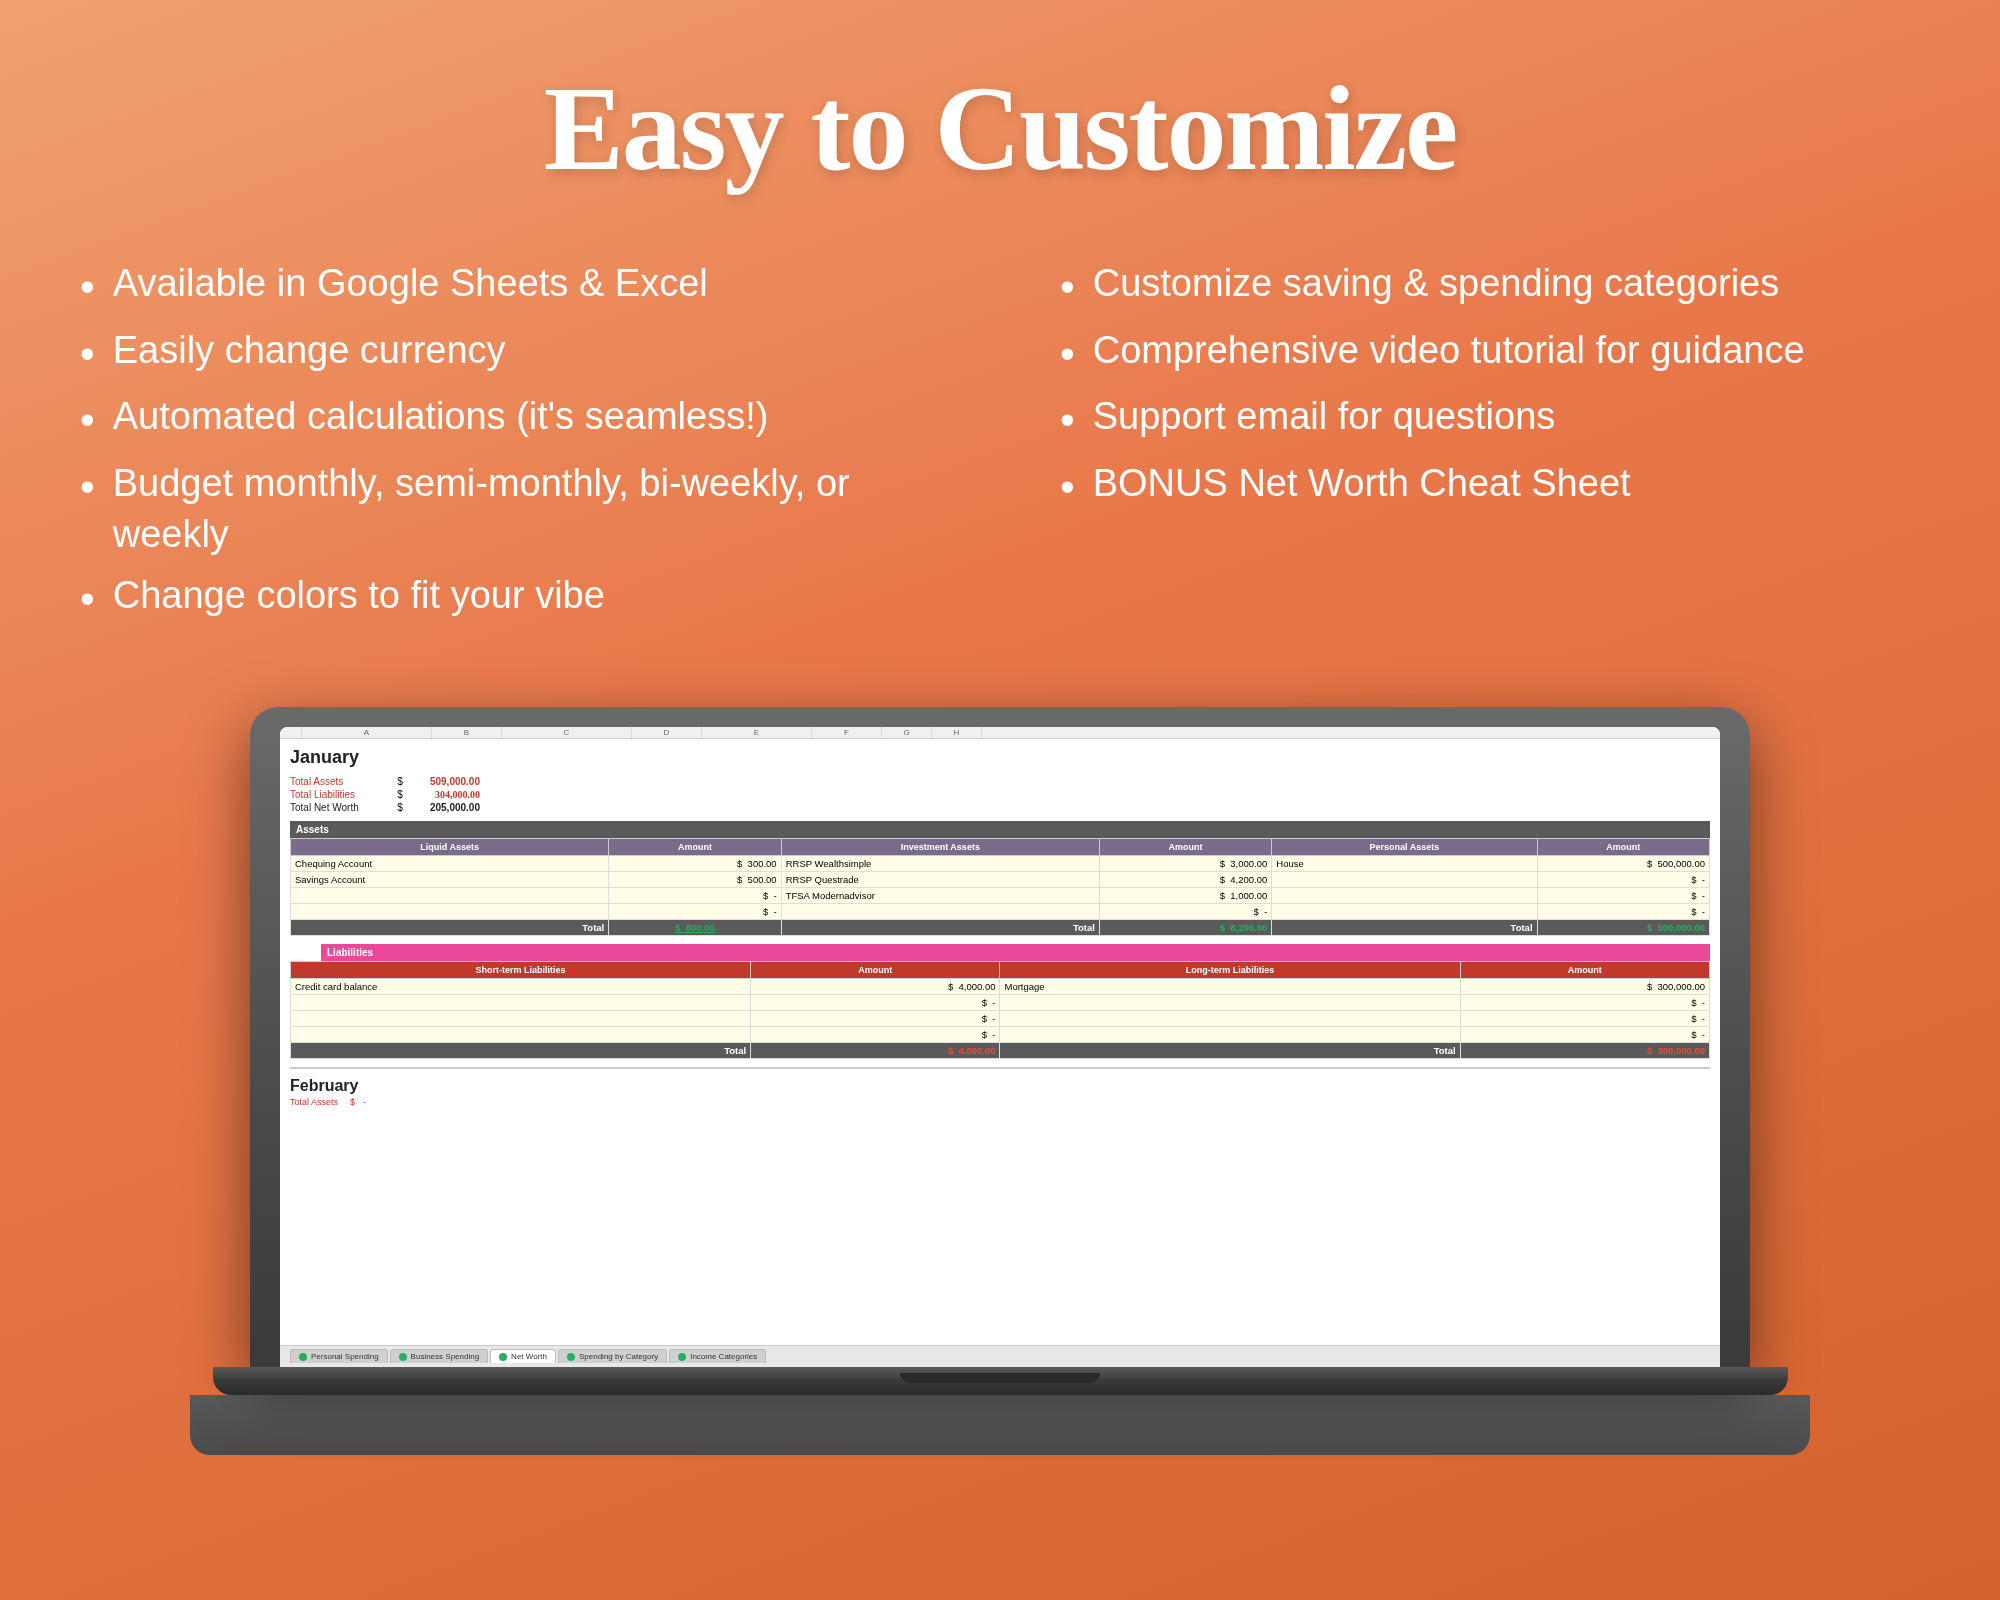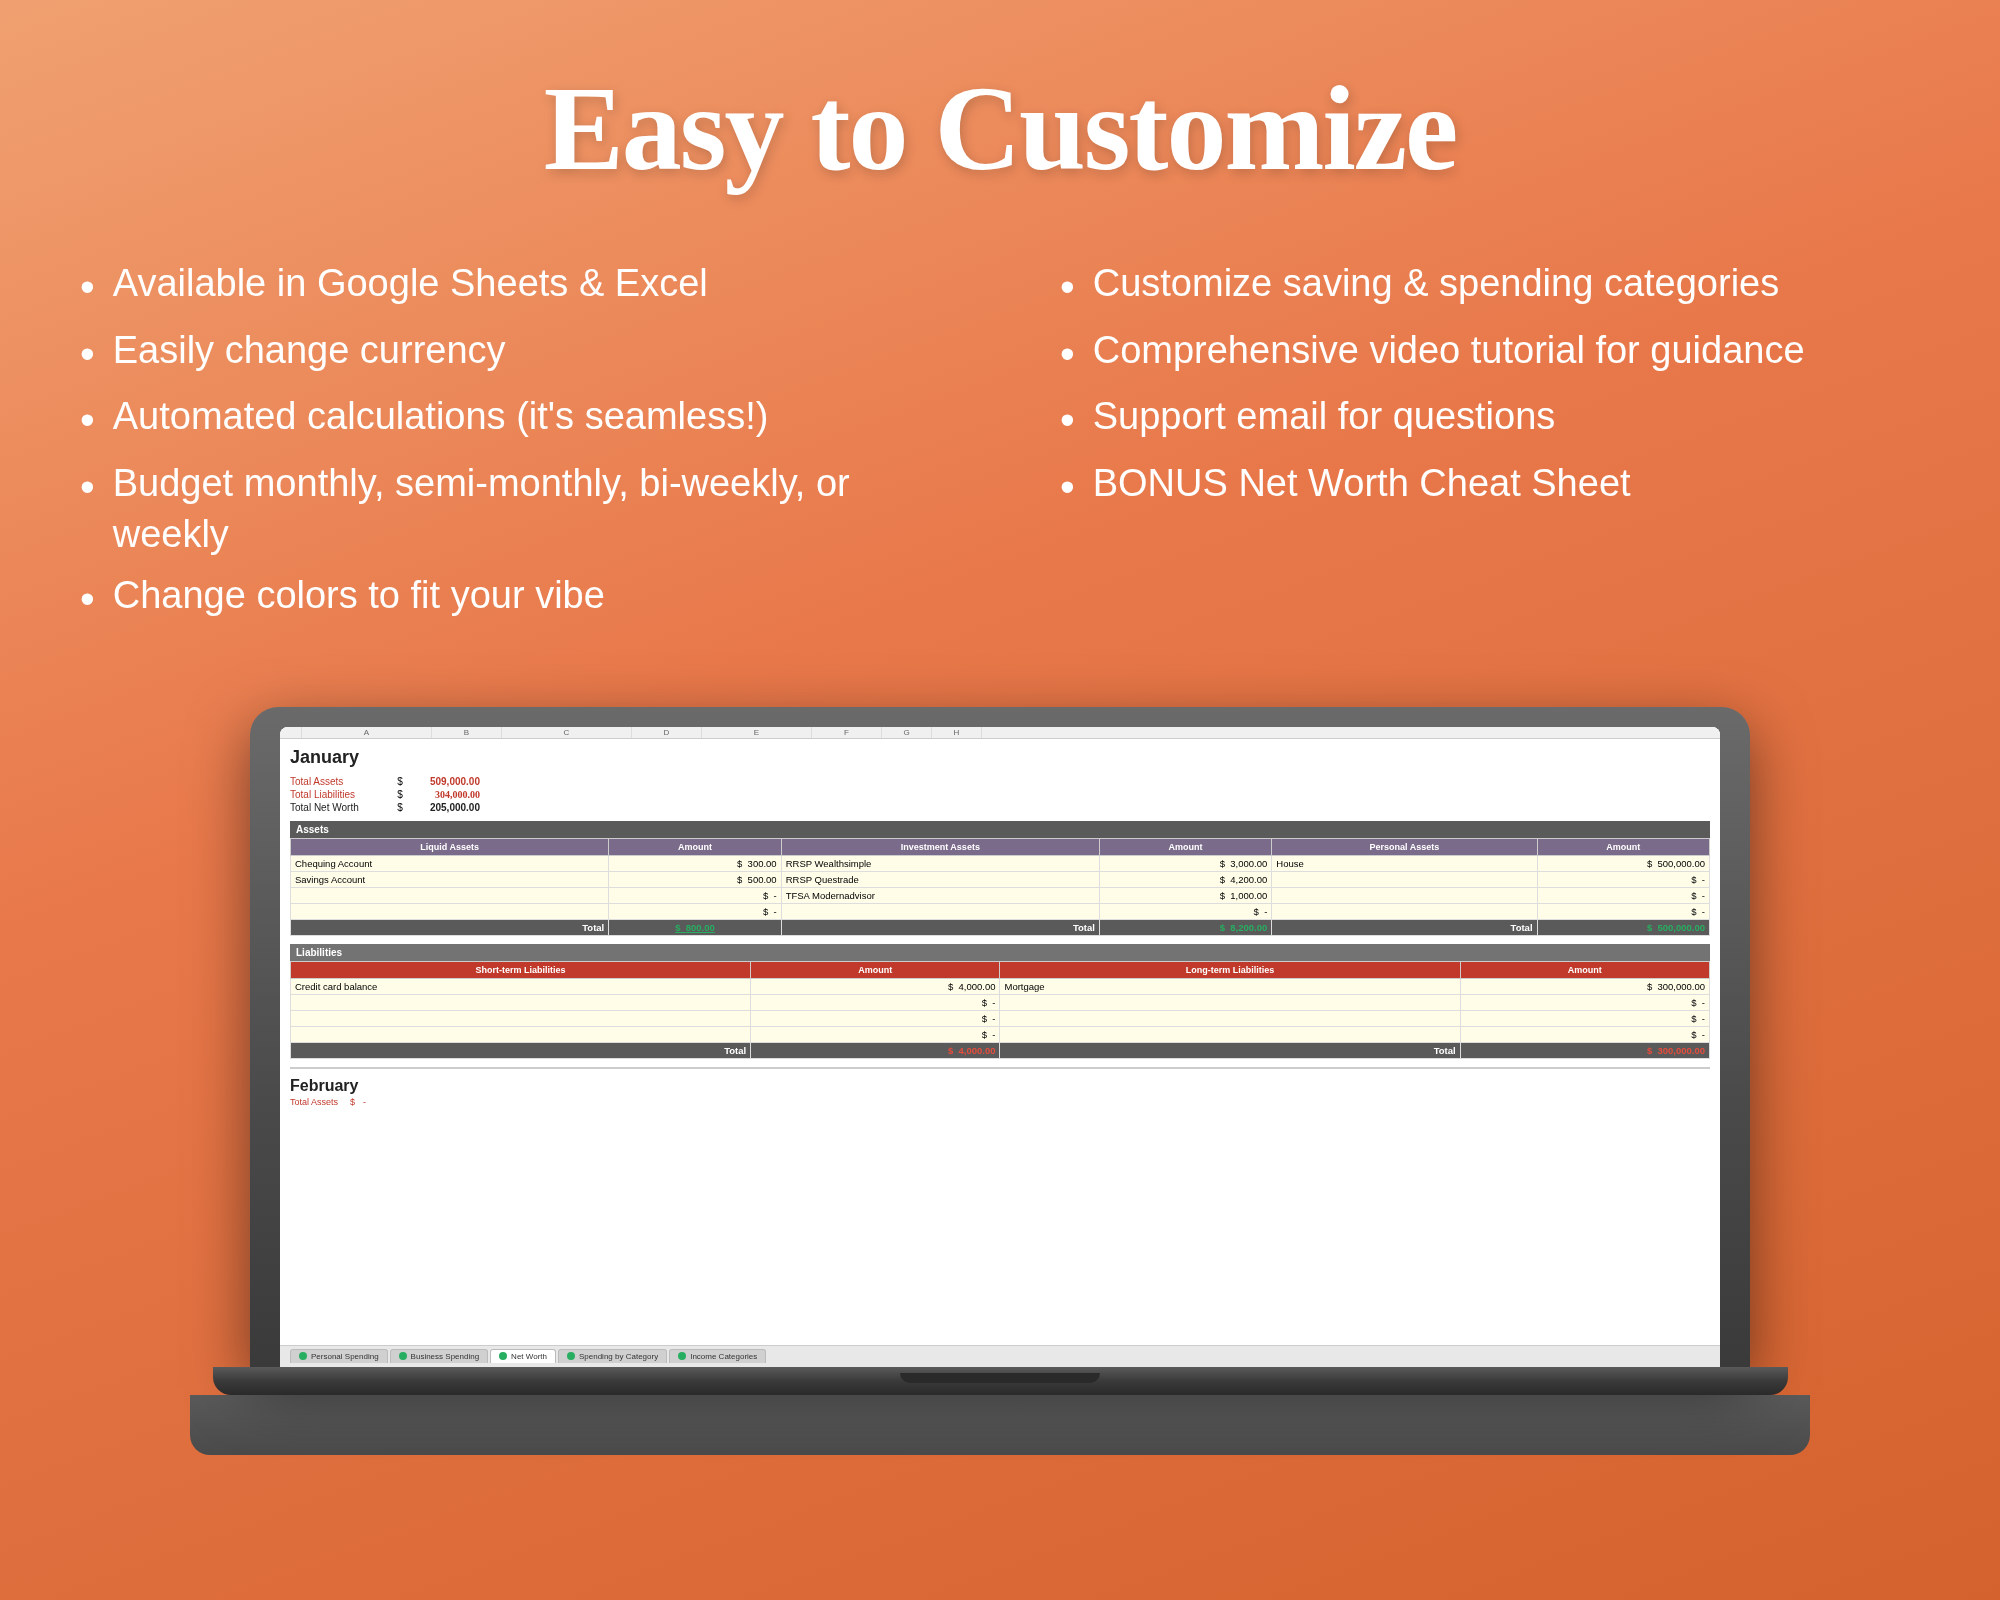--- a/index.html
+++ b/index.html
@@ -228,21 +228,21 @@
 
     .sheet-tab {
       background: #d0d0d0;
       border: 1px solid #bbb;
       border-bottom: none;
       padding: 2px 8px;
       font-size: 8px;
       border-radius: 3px 3px 0 0;
       white-space: nowrap;
       display: flex;
-      align-items: flex-start;
+      align-items: flex-end;
       gap: 4px;
       color: #333;
     }
 
     .sheet-tab.active {
       background: white;
       color: #333;
     }
 
     .tab-icon {
@@ -446,21 +446,21 @@
                     <td style="text-align:right;">Total</td>
                     <td style="text-align:right; color:#27ae60;">$ &nbsp;<span>500,000.00</span></td>
                   </tr>
                 </tbody>
               </table>
 
             </div>
           </div>
 
           <div style="position:relative; margin-top:6px;">
-            <div class="section-header-bar" style="background:#737373;">Liabilities</div>
+            <div class="section-header-bar" style="background:#ec4899;margin-left:31px;">Liabilities</div>
 
             <div style="position:relative;">
               <table class="liabilities-table">
                 <thead>
                   <tr>
                     <th style="width:120px;">Short-term Liabilities</th>
                     <th style="width:65px;">Amount</th>
                     <th style="width:120px;">Long-term Liabilities</th>
                     <th style="width:65px;">Amount</th>
                   </tr>

